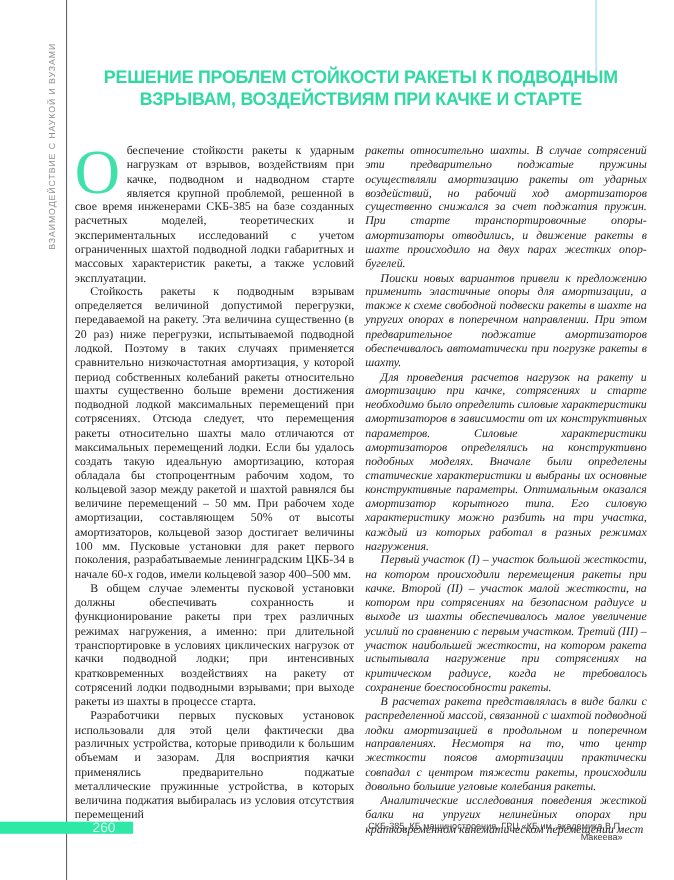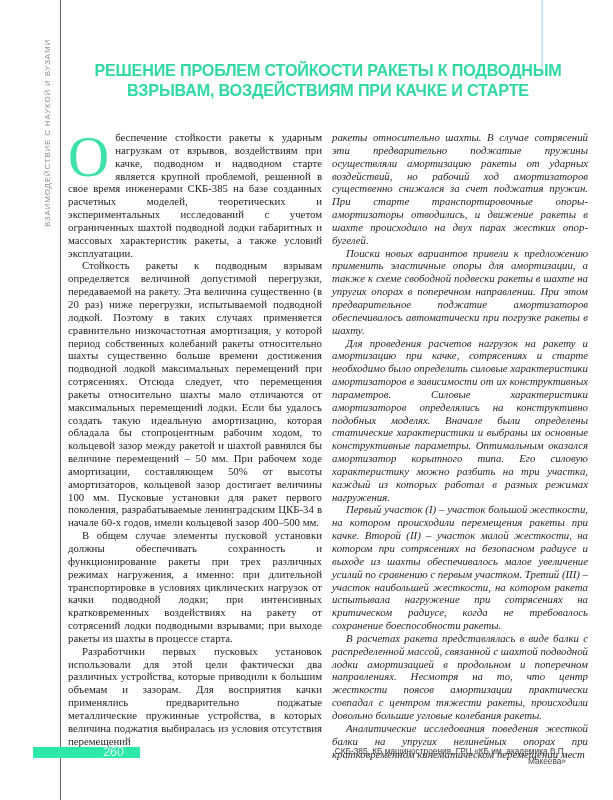--- a/index.html
+++ b/index.html
@@ -70,27 +70,26 @@
     float: left;
     font-family: "Liberation Serif", serif;
     font-size: 57px;
     line-height: 46px;
     color: #3fe1a8;
     margin: 3px 6px 0 0;
   }
   .footer-bar {
     position: absolute;
     left: 0; top: 747px;
-    width: 107px; height: 11px;
+    width: 121px; height: 11px;
     background: #2de8a6;
     display: flex;
     justify-content: flex-end;
     box-sizing: border-box;
     padding-right: 16px;
-    margin-left: 33px;
   }
   .page-number {
     font-family: "Liberation Sans", sans-serif;
     font-size: 12.5px;
     line-height: 11px;
     color: #d9fbee;
   }
   .footer-imprint {
     position: absolute;
     left: 300px; top: 746px;

